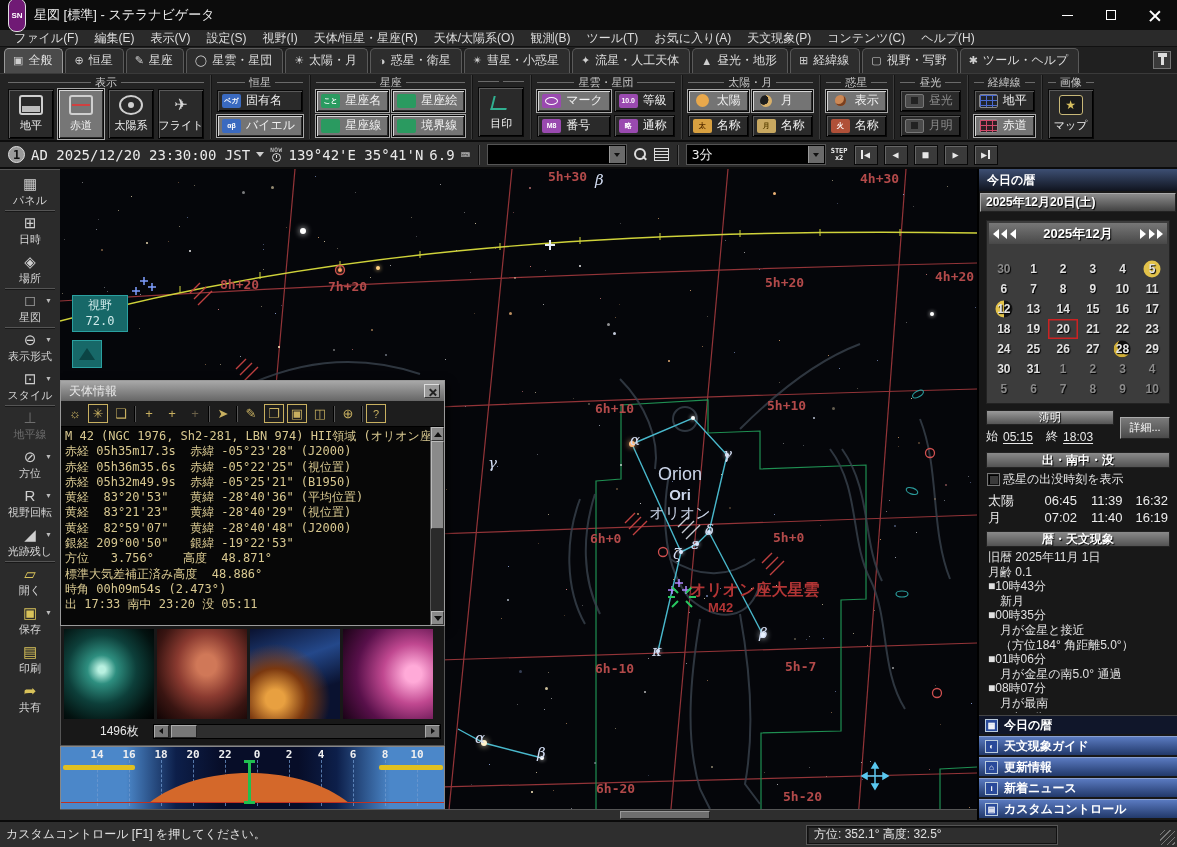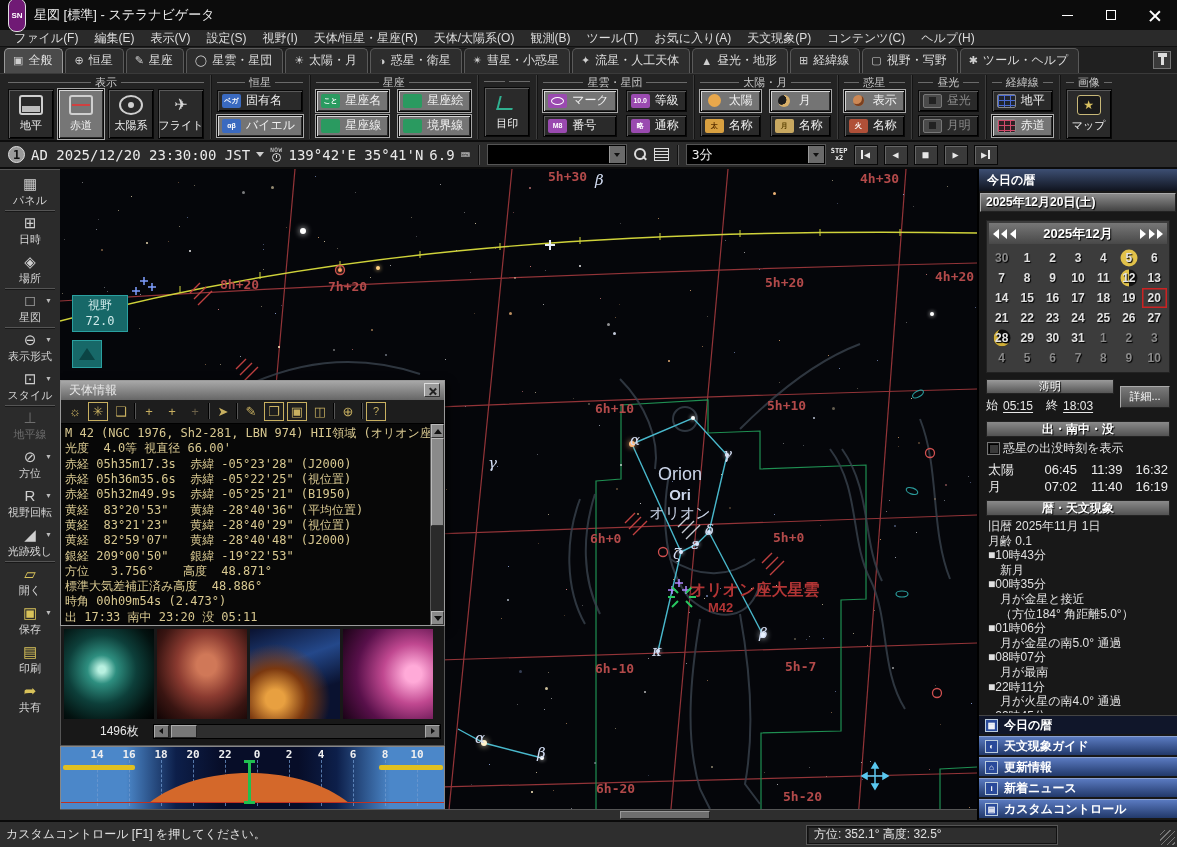--- a/index.html
+++ b/index.html
@@ -27,21 +27,21 @@
 .pinbox{position:absolute;right:6px;top:4px;width:18px;height:18px;background:#3a3a3a;border:1px solid #777;display:flex;align-items:center;justify-content:center}
 .pin{width:3px;height:9px;background:#ddd;position:relative}
 .pin::before{content:"";position:absolute;top:-3px;left:-3px;width:9px;height:4px;background:#ddd}
 
 .ribbon{height:69px;background:#232323;border-top:1px solid #3a3a3a;border-bottom:2px solid #0d0d0d;display:flex;padding:1px 2px}
 .grp{display:flex;flex-direction:column;padding:1px 6px 2px;border-right:1px solid #3d3d3d;box-shadow:1px 0 0 #141414}
 .grp-title{display:flex;align-items:center;gap:4px;font-size:11px;color:#c9c9c9;height:13px;white-space:nowrap}
 .grp-title::before,.grp-title::after{content:"";flex:1;height:1px;background:#6a6a6a;min-width:8px}
 .grow{display:flex;gap:4px;flex:1;align-items:center}
 .col{display:flex;flex-direction:column;gap:3px;justify-content:center;flex:1}
-.grid2{display:grid;grid-template-columns:auto auto;gap:3px 9px;align-content:center;flex:1}
+.grid2{display:grid;grid-template-columns:auto auto;gap:3px 3px;align-content:center;flex:1}
 .bb{width:46px;height:50px;background:#2a2a2a;border:1px solid #090909;box-shadow:inset 1px 1px 0 #5a5a5a,inset -1px -1px 0 #000;display:flex;flex-direction:column;align-items:center;justify-content:center;gap:3px}
 .bb.sel{background:#767676;box-shadow:inset 1px 1px 0 #d8d8d8,inset -1px -1px 0 #2a2a2a,0 0 0 1px #aaa}
 .bb-lbl{font-size:11px;color:#f0f0f0;white-space:nowrap}
 .rb{display:flex;align-items:center;gap:5px;height:22px;padding:0 7px 0 4px;background:#2a2a2a;border:1px solid #090909;box-shadow:inset 1px 1px 0 #5a5a5a,inset -1px -1px 0 #000;font-size:12px;color:#f0f0f0;white-space:nowrap}
 .rb.sel{background:#747474;box-shadow:inset 1px 1px 0 #d6d6d6,inset -1px -1px 0 #2a2a2a,0 0 0 1px #a8a8a8}
 .rb.dis{color:#8a8a8a}
 .chip{width:19px;height:14px;border-radius:2px;display:flex;align-items:center;justify-content:center;font-size:7px;font-weight:bold;color:#fff;flex:none}
 .c-blue{background:#3a6ac0}.c-green{background:#2a9a60}.c-purple{background:#9a4ab0}
 .c-sun{background:#d8a040;color:#5a3000}.c-moon{background:#c8a860;color:#5a4000}.c-mars{background:#b05038}
 .c-grey{background:#4a4a4a;border:1px solid #777}.c-grey::after{content:"";width:7px;height:7px;background:#222}
@@ -160,21 +160,21 @@
 
 .rightpanel{width:200px;background:#181818;border-left:2px solid #000;display:flex;flex-direction:column;overflow:hidden}
 .rp-header{height:22px;background:linear-gradient(#3d4f73,#10141f);color:#fff;font-size:12px;font-weight:bold;display:flex;align-items:center;padding-left:8px;flex:none}
 .rp-date{height:19px;background:linear-gradient(#8c8c8c,#424242);border:1px solid #aaa;border-right-color:#222;border-bottom-color:#222;color:#fff;font-size:12px;font-weight:bold;display:flex;align-items:center;padding-left:5px;margin:2px 1px;text-shadow:1px 1px 1px #000;flex:none}
 .cal{margin:6px 7px 2px;background:#3c3c3c;border:1px solid #222;padding:2px;flex:none}
 .cal-head{height:21px;background:linear-gradient(#777,#484848);display:flex;align-items:center;color:#fff;font-weight:bold;font-size:13px;padding:0 4px}
 .cal-title{flex:1;text-align:center;text-shadow:1px 1px 1px #000}
 .cal-nav{display:flex;gap:2px}
 .tri-l,.tri-r{width:0;height:0;border-top:5px solid transparent;border-bottom:5px solid transparent}
 .tri-l{border-right:6px solid #fff}.tri-r{border-left:6px solid #fff}
-.cal-grid{display:grid;grid-template-columns:repeat(7,1fr);padding:4px 0 2px}
+.cal-grid{display:grid;grid-template-columns:repeat(6,1fr);padding:15px 0 2px}
 .cell{position:relative;height:20px;display:flex;align-items:center;justify-content:center;font:bold 12px "Liberation Sans",sans-serif;color:#e2e2e2}
 .cell b{position:relative;z-index:2;font-weight:bold;text-shadow:1px 1px 1px #000}
 .cell.dim{color:#8a8a8a}
 .cell.today{box-shadow:inset 0 0 0 1.5px #cc2222}
 .moon{display:none;position:absolute;left:50%;top:50%;transform:translate(-50%,-50%);width:17px;height:17px;border-radius:50%;z-index:1}
 .moon.full{display:block;background:#e2c24a}
 .moon.half{display:block;background:linear-gradient(90deg,#e2c24a 50%,#141414 50%)}
 .moon.new{display:block;background:#0d0d0d;box-shadow:inset 4px -3px 0 0 #cfae38}
 .twilight{display:flex;margin:4px 7px 2px;gap:6px;flex:none}
 .twl{flex:1}
@@ -695,21 +695,20 @@
             <span class="ti">◫</span>
             <span class="ti sep"></span>
             <span class="ti">⊕</span>
             <span class="ti sep"></span>
             <span class="ti box">?</span>
           </div>
         <div class="iwin-body">
           <div class="ilines">
 
           <div class="iline">M 42 (NGC 1976, Sh2-281, LBN 974) HII領域 (オリオン座大星雲)</div>
-              <div class="iline">光度  4.0等 視直径 66.00'</div>
               <div class="iline">赤経 05h35m17.3s  赤緯 -05°23'28" (J2000)</div>
               <div class="iline">赤経 05h36m35.6s  赤緯 -05°22'25" (視位置)</div>
               <div class="iline">赤経 05h32m49.9s  赤緯 -05°25'21" (B1950)</div>
               <div class="iline">黄経  83°20'53"   黄緯 -28°40'36" (平均位置)</div>
               <div class="iline">黄経  83°21'23"   黄緯 -28°40'29" (視位置)</div>
               <div class="iline">黄経  82°59'07"   黄緯 -28°40'48" (J2000)</div>
               <div class="iline">銀経 209°00'50"   銀緯 -19°22'53"</div>
               <div class="iline">方位   3.756°    高度  48.871°</div>
               <div class="iline">標準大気差補正済み高度  48.886°</div>
               <div class="iline">時角 00h09m54s (2.473°)</div>

